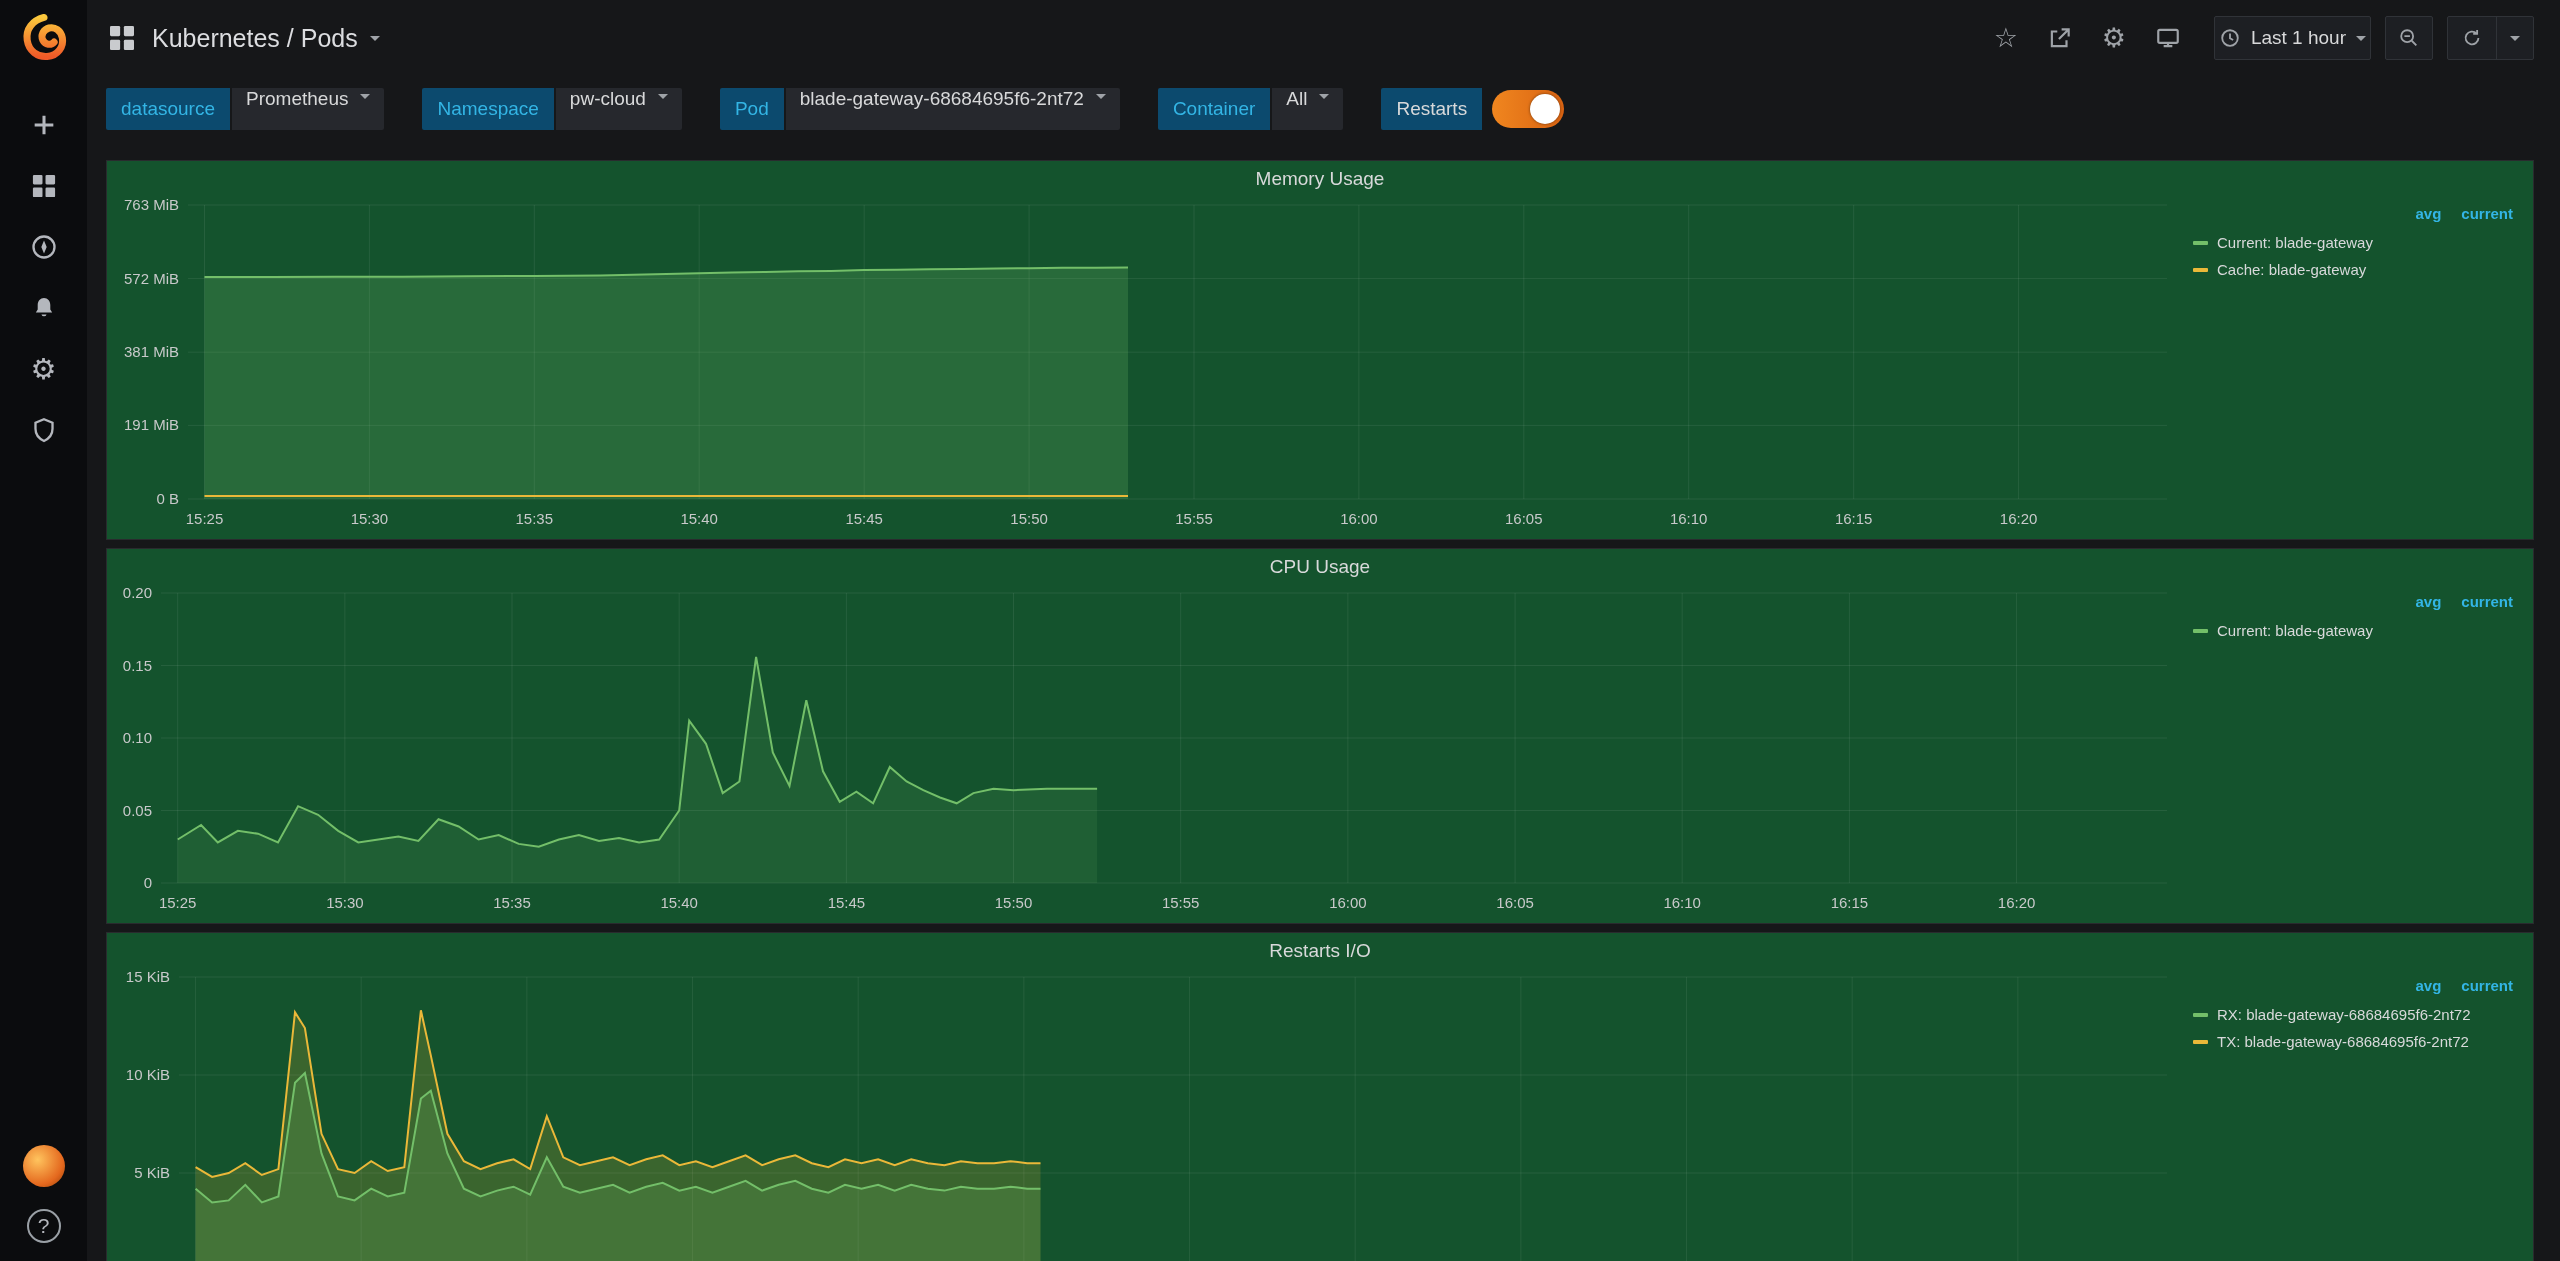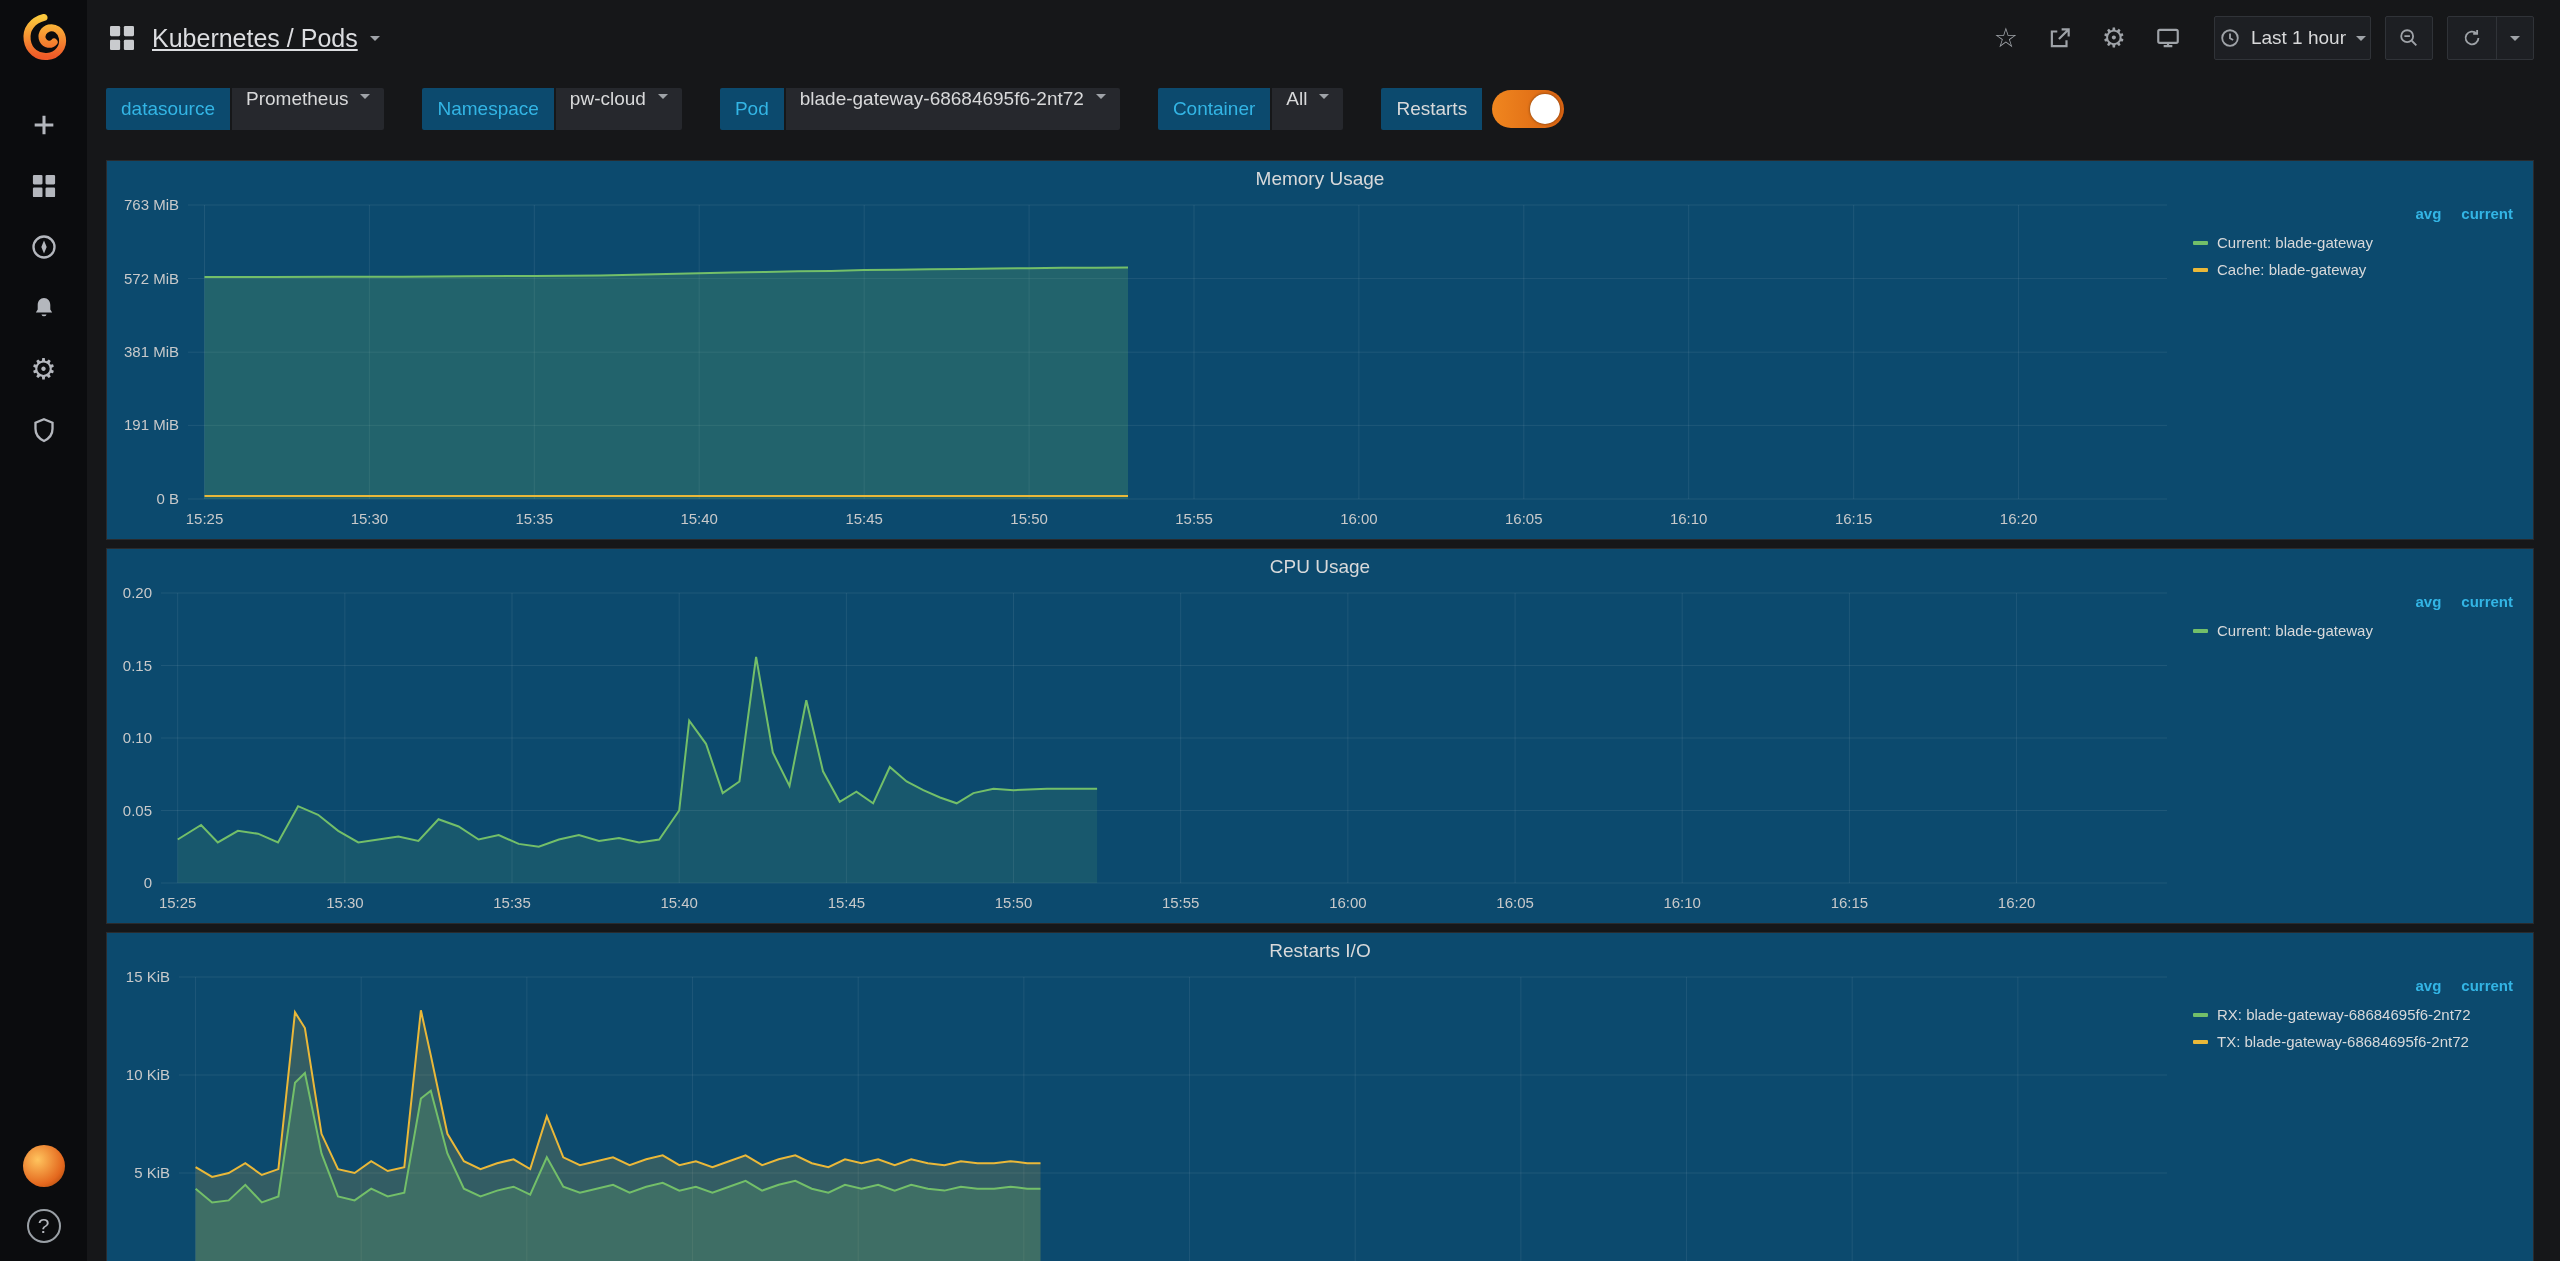--- a/index.html
+++ b/index.html
@@ -18,21 +18,21 @@
           background:radial-gradient(circle at 35% 35%, #ffc45e, #e4681e 65%, #8f3d05);cursor:pointer;}
   .help-circle{width:34px;height:34px;border-radius:50%;border:2px solid #9aa0a6;color:#b4b7bd;
                display:flex;align-items:center;justify-content:center;font-size:21px;cursor:pointer;}
 
   
   .main{position:absolute;left:87px;top:0;right:0;height:100%;}
 
   .navbar{height:76px;display:flex;align-items:center;padding:0 26px 0 19px;}
   .nav-apps{width:32px;height:32px;color:#c9cbce;margin-right:14px;cursor:pointer;}
   .nav-apps svg{width:32px;height:32px;}
-  .nav-title{display:flex;align-items:center;gap:12px;font-size:25px;color:#dcdde0;cursor:pointer;text-decoration:underline;}
+  .nav-title{display:flex;align-items:center;gap:12px;font-size:25px;color:#dcdde0;cursor:pointer;}
   .caret{width:0;height:0;border:6px solid transparent;border-top-color:#9fa3a8;display:inline-block;margin-top:7px;}
   .caret.sm{border-width:5px;margin-top:6px;}
   .nav-right{margin-left:auto;display:flex;align-items:center;gap:14px;}
   .nav-ibtn{width:40px;height:40px;border:none;background:transparent;color:#9fa3a8;cursor:pointer;
             display:flex;align-items:center;justify-content:center;font-size:27px;padding:0;}
   .nav-ibtn svg{width:26px;height:26px;}
   .btn{height:44px;border:1px solid #303338;background:#1d1f23;color:#d8d9da;font-size:19px;
        display:flex;align-items:center;gap:10px;padding:0 4px;cursor:pointer;border-radius:2px;
        font-family:"Liberation Sans",sans-serif;}
   .btn svg{width:22px;height:22px;color:#9fa3a8;}
@@ -48,21 +48,21 @@
   .chip-label.plain{color:#d8d9da;}
   .chip-value{background:#26282d;color:#d8d9da;display:flex;align-items:flex-start;gap:12px;padding:0 14px;margin-left:2px;
               font-size:19px;cursor:pointer;border-radius:0 2px 2px 0;white-space:nowrap;}
   .switch{position:relative;width:72px;height:38px;margin-left:10px;align-self:center;border-radius:20px;
           background:linear-gradient(90deg,#f0861f,#d96312);cursor:pointer;display:inline-block;}
   .switch .knob{position:absolute;right:4px;top:4px;width:30px;height:30px;border-radius:50%;background:#ffffff;
                 box-shadow:0 0 3px rgba(0,0,0,.5);}
 
   
   .dashboard{position:absolute;left:19px;right:26px;top:160px;}
-  .panel{background:#0c4a6e;border:1px solid #292b2e;margin-bottom:8px;position:relative;}
+  .panel{background:#14532d;border:1px solid #292b2e;margin-bottom:8px;position:relative;}
   .panel-header{height:36px;display:flex;align-items:center;justify-content:center;}
   .panel-title{font-size:19px;font-weight:500;color:#d8d9da;cursor:pointer;}
   .panel-body{display:flex;height:calc(100% - 36px);}
   .graph{flex:1;height:100%;cursor:crosshair;}
   .legend{width:340px;padding:8px 20px 0 0;font-size:15px;color:#d8d9da;}
   .legend-head{display:flex;justify-content:flex-end;gap:20px;color:#33b5e5;font-weight:700;margin-bottom:12px;cursor:pointer;}
   .legend-row{display:flex;align-items:center;gap:9px;margin-bottom:10px;cursor:pointer;white-space:nowrap;}
   .sw{width:15px;height:4px;border-radius:1px;display:inline-block;flex:0 0 15px;}
   svg text{font-family:"Liberation Sans",sans-serif;}
 </style>

